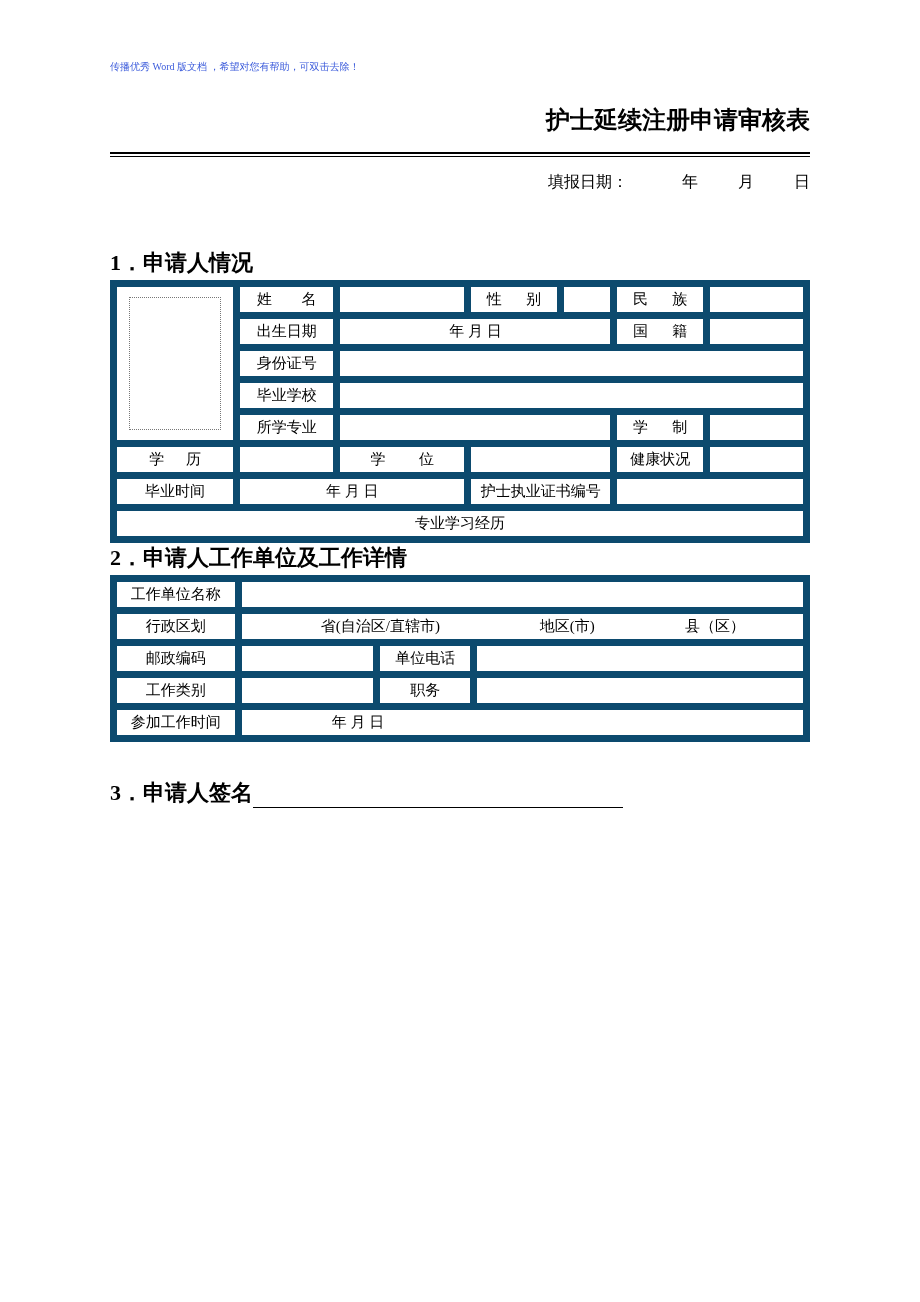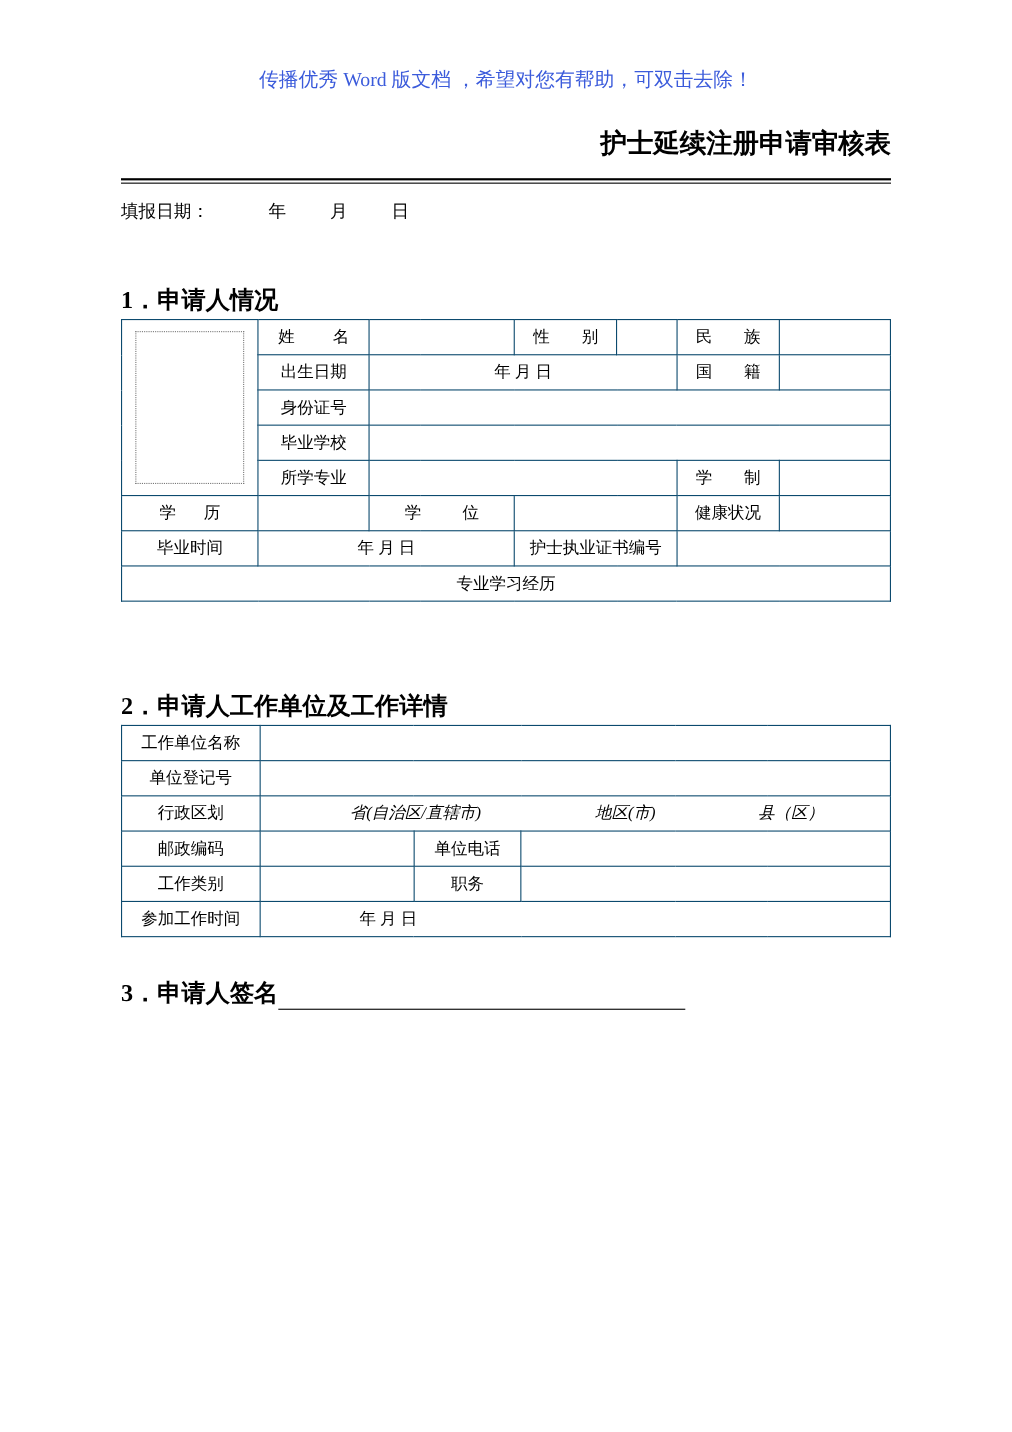--- a/index.html
+++ b/index.html
@@ -11,35 +11,35 @@
       background: #fff;
       font-family: "SimSun", "宋体", serif;
       font-size: 15px;
       color: #000;
       width: 920px;
       height: 1302px;
       position: relative;
       padding: 60px 110px 0 110px;
     }
     .watermark {
-      text-align: center;
+      text-align: left;
       color: #3b5bdb;
-      font-size: 18px;
+      font-size: 10px;
       font-family: "SimSun", serif;
       margin-bottom: 30px;
     }
     .page-title {
       text-align: right;
       font-size: 24px;
       font-weight: bold;
       font-family: "SimHei", "黑体", sans-serif;
       margin-bottom: 16px;
     }
     .fill-date {
-      text-align: left;
+      text-align: right;
       font-size: 16px;
       margin-bottom: 55px;
     }
     .fill-date span {
       display: inline-block;
     }
     .fill-date .gap {
       display: inline-block;
       width: 46px;
     }
@@ -57,21 +57,21 @@
       border-bottom: 1.5px solid #000;
       width: 370px;
       vertical-align: bottom;
     }
     table.form {
       border-collapse: collapse;
       width: 100%;
       table-layout: fixed;
     }
     table.form td {
-      border: 1px solid #0c4a6e;
+      border: 7px solid #0c4a6e;
       height: 32px;
       text-align: center;
       font-size: 15px;
       vertical-align: middle;
       padding: 2px 4px;
       white-space: nowrap;
     }
     .photo-box {
       width: 100%;
       height: 100%;
@@ -91,21 +91,20 @@
       text-align: left;
       padding: 6px 8px;
     }
     .justify2 {
       text-align: justify;
       text-align-last: justify;
       display: inline-block;
       width: 70%;
     }
     .section2 {
-      margin-top: 80px;
     }
   </style>
 </head>
 <body>
 
 <div class="watermark">传播优秀 Word 版文档 ，希望对您有帮助，可双击去除！</div>
 
 <div class="page-title">护士延续注册申请审核表</div>
 
 <div style="height:6px; border-top:2px solid #000; position:relative;">
@@ -201,26 +200,22 @@
       <col style="width:20%">
       <col style="width:12%">
       <col style="width:16%">
     </colgroup>
     <tbody>
         <tr>
       <td>工作单位名称</td>
       <td colspan="5"></td>
     </tr>
     <tr>
-      <td>单位登记号</td>
-      <td colspan="5"></td>
-    </tr>
-    <tr>
       <td>行政区划</td>
-      <td colspan="5" style="text-align:left; padding-left:34px;font-style:italic;">
+      <td colspan="5" style="text-align:left; padding-left:34px;">
         <span style="display:inline-block; width:40%; text-align:center;">省(自治区/直辖市)</span>
         <span style="display:inline-block; width:30%; text-align:center;">地区(市)</span>
         <span style="display:inline-block; width:25%; text-align:center;">县（区）</span>
       </td>
     </tr>
     <tr>
       <td>邮政编码</td>
       <td></td>
       <td>单位电话</td>
       <td colspan="3"></td>

